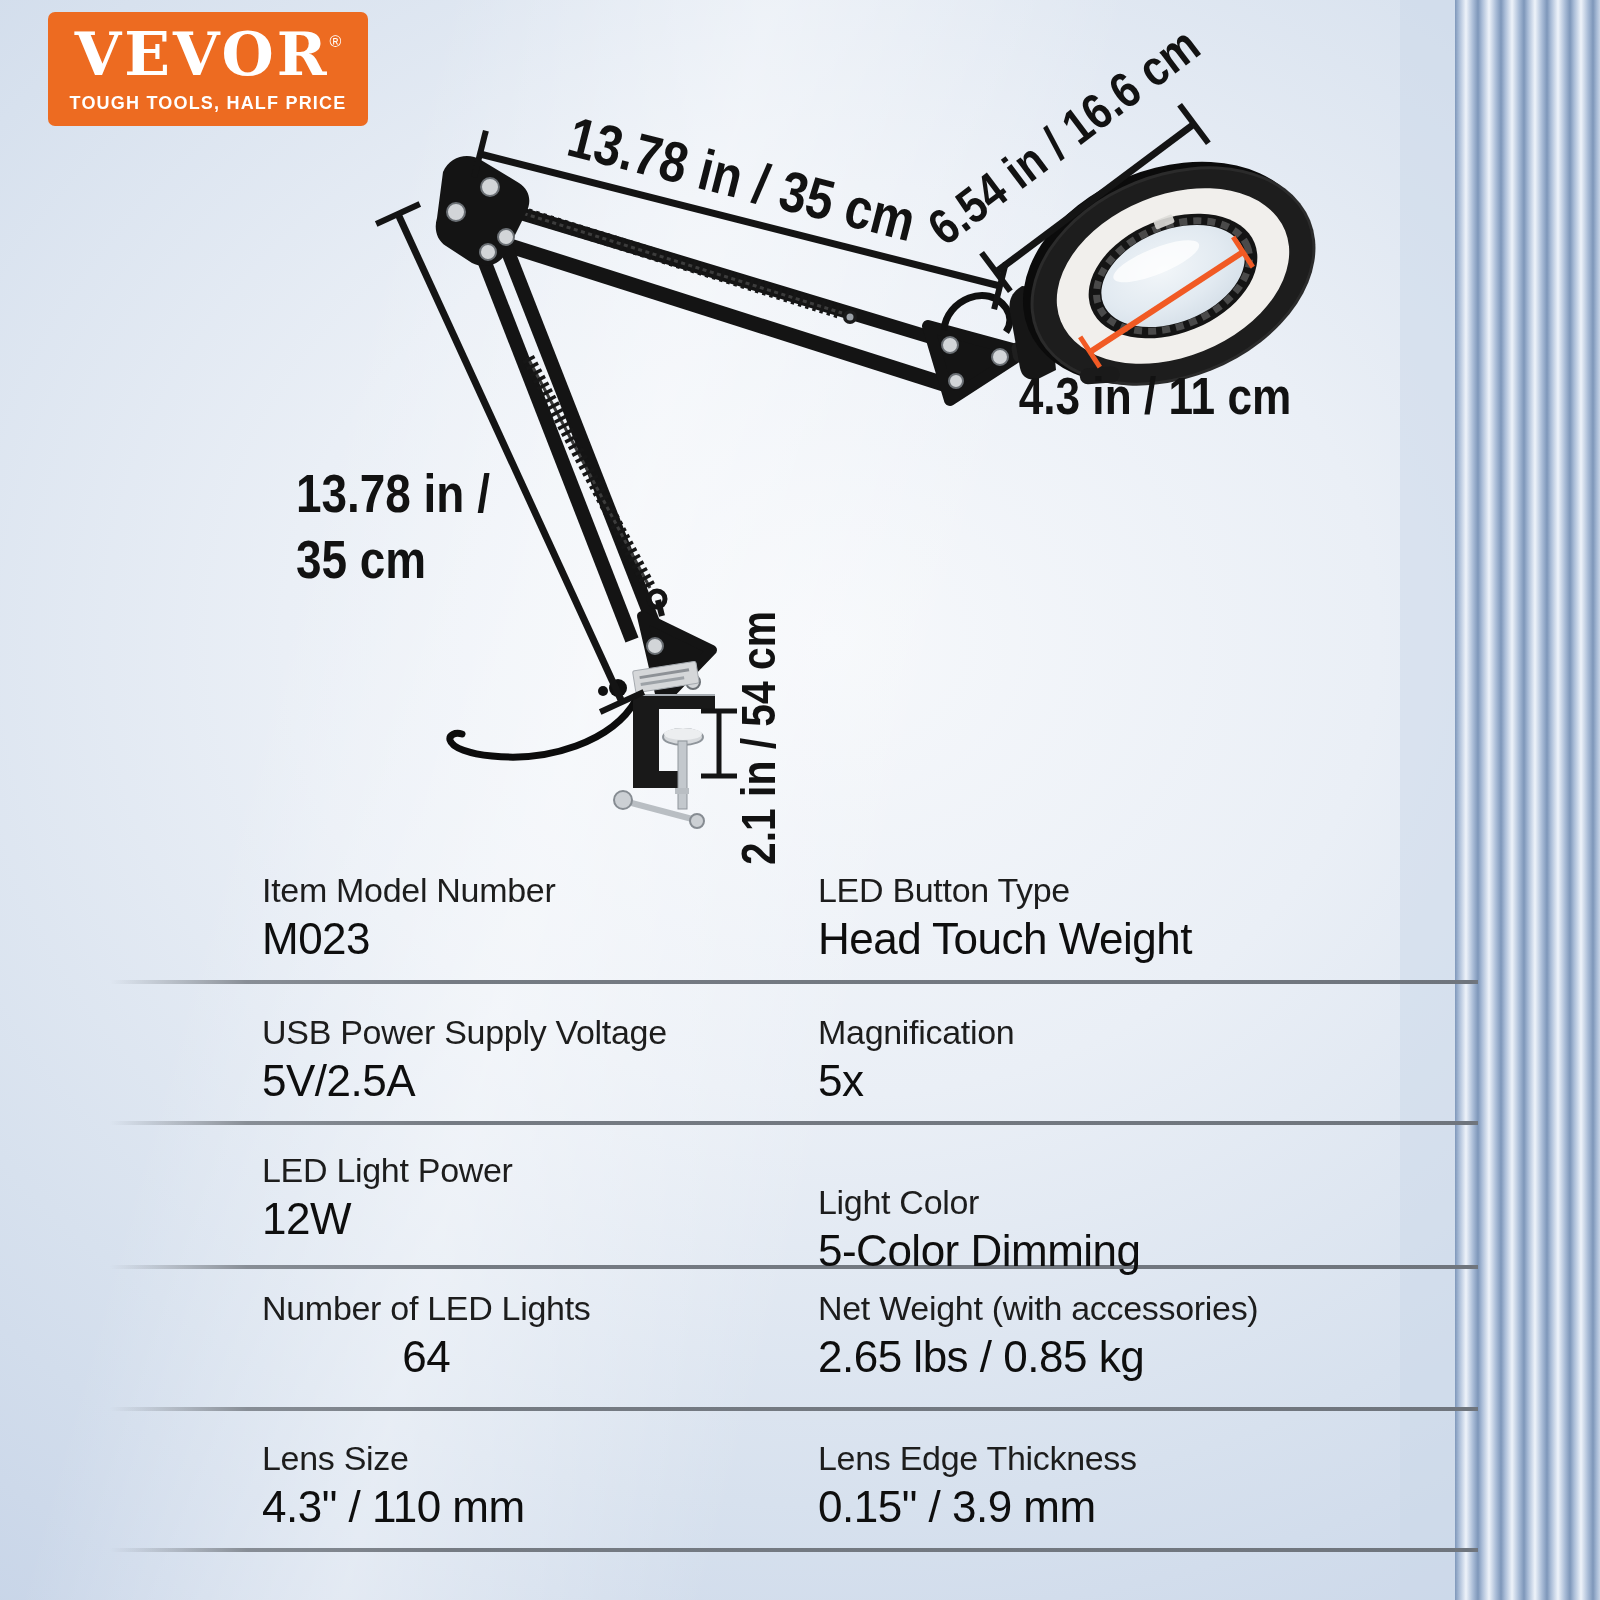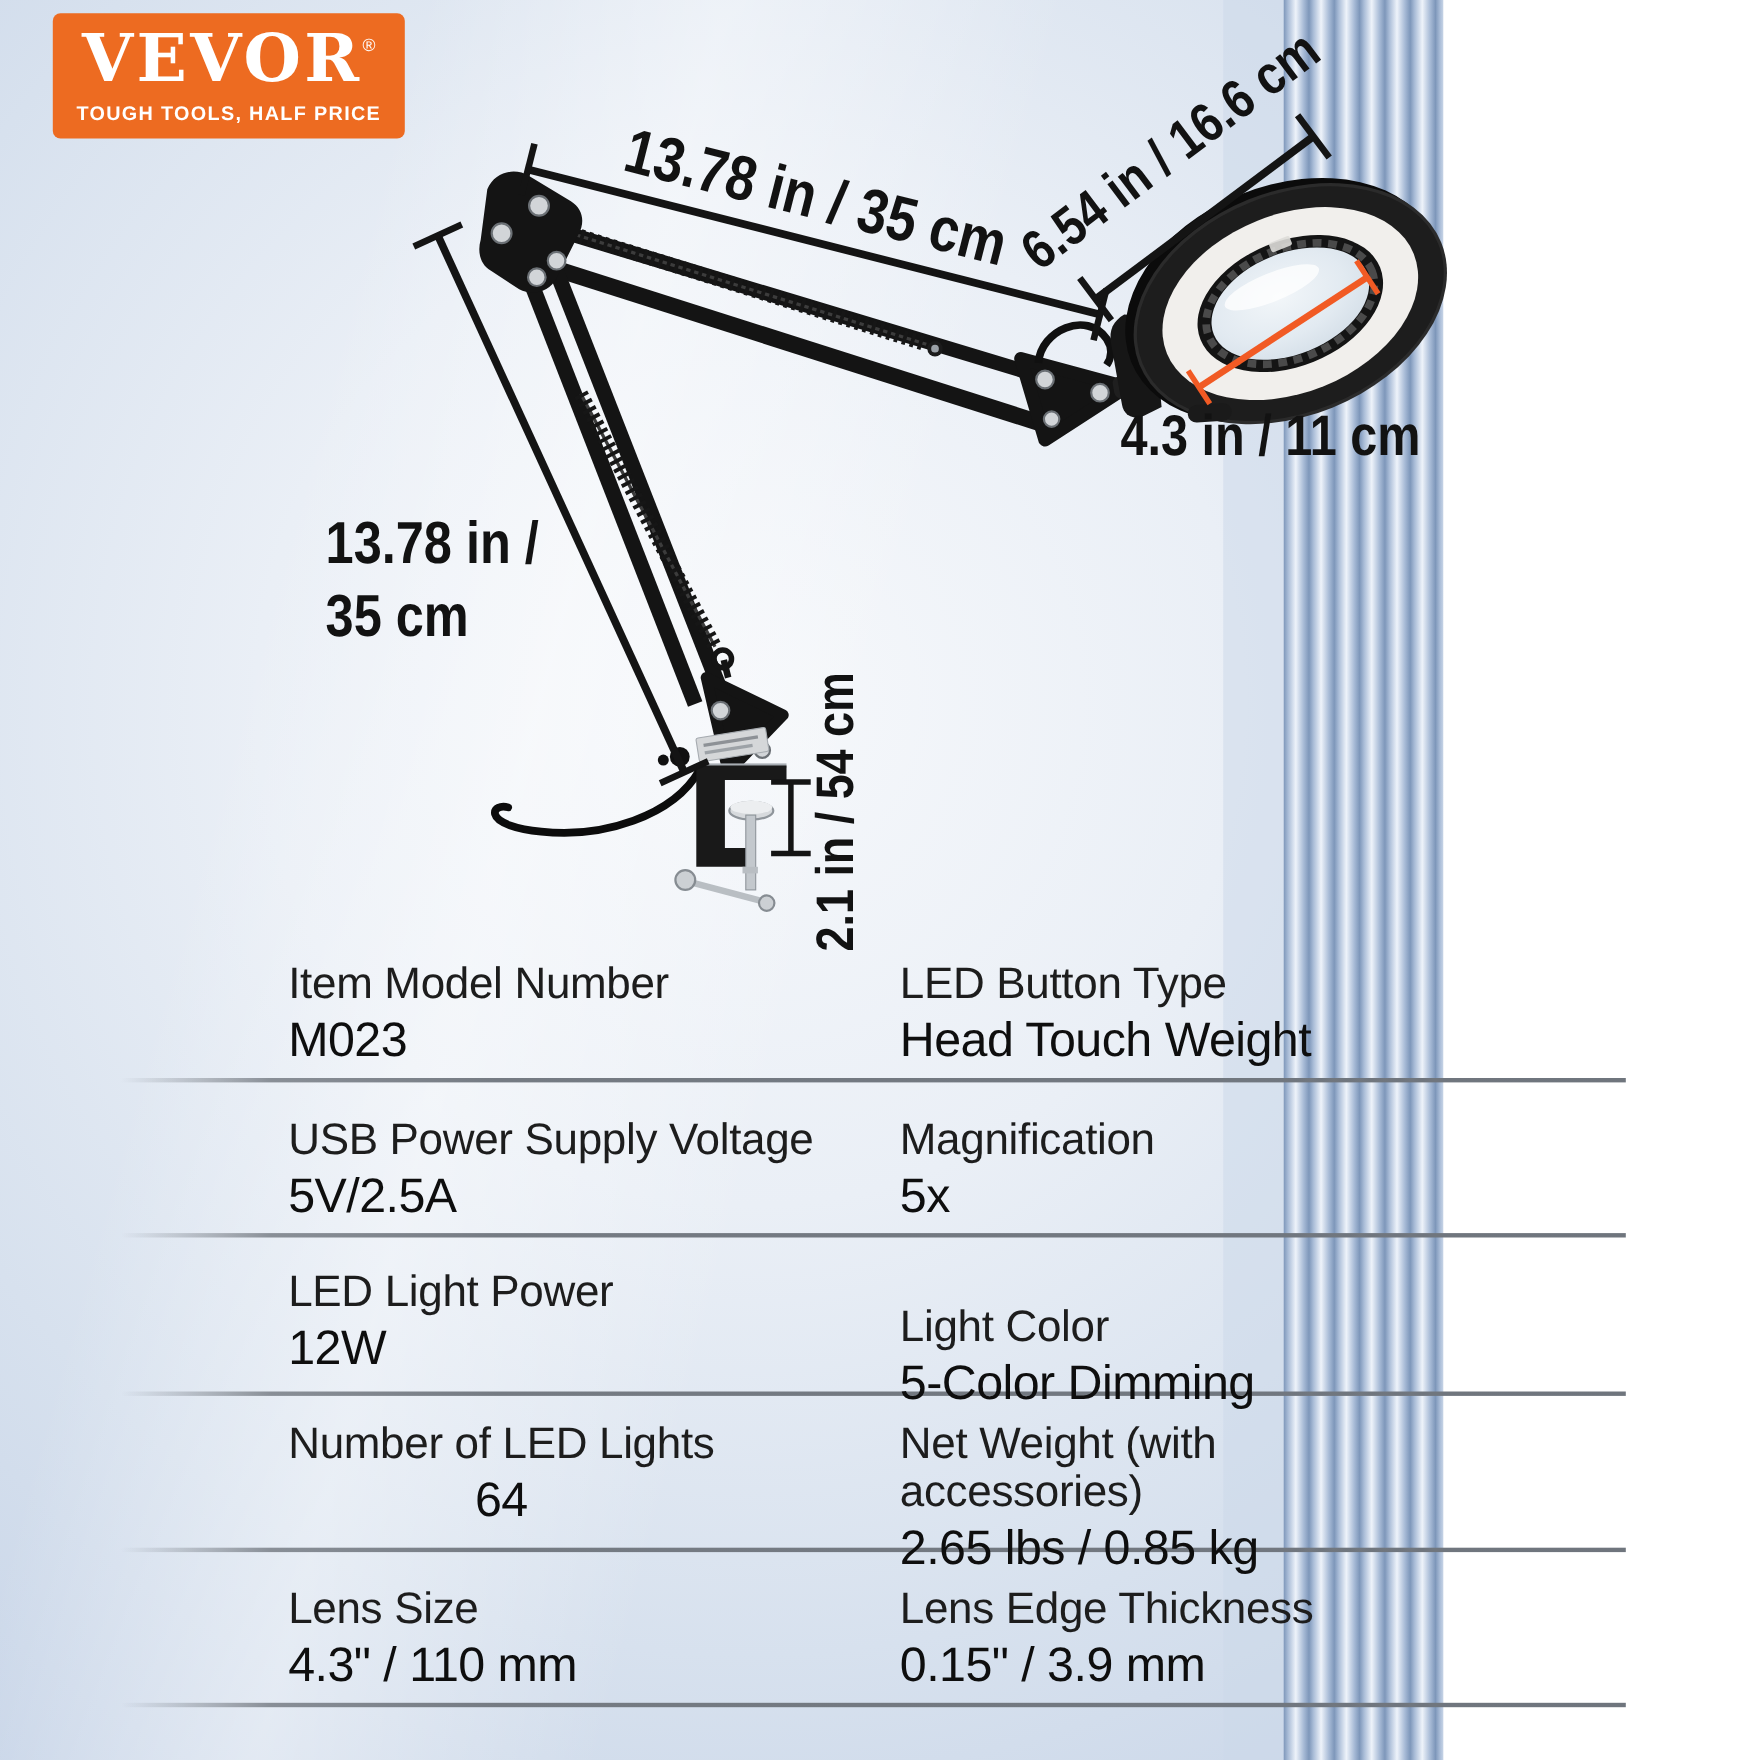--- a/index.html
+++ b/index.html
@@ -1,34 +1,34 @@
 <!DOCTYPE html>
 <html><head>
 <meta charset="utf-8">
 <style>
   html,body{margin:0;padding:0;}
   body{width:1600px;height:1600px;overflow:hidden;font-family:"Liberation Sans",sans-serif;}
-  #stage{position:relative;width:1312px;height:1600px;
+  #stage{position:relative;width:1600px;height:1600px;
     background:
       linear-gradient(105deg, rgba(255,255,255,0) 22%, rgba(255,255,255,.42) 38%, rgba(255,255,255,0) 56%),
       radial-gradient(90% 75% at 52% 40%, #f6f8fb 0%, #eaeff6 38%, #d7e1ee 72%, #c8d5e8 100%);
   }
   
   .flutes{position:absolute;top:0;right:0;width:145px;height:1600px;
     background:repeating-linear-gradient(to right,#7e97ba 0px,#a9bcd7 4px,#eef3fa 11px,#a9bcd7 18px,#7e97ba 23px);}
   .flute-edge{position:absolute;top:0;right:145px;width:55px;height:1600px;background:#ccd8e9;opacity:.55;}
   
   .logo{position:absolute;left:48px;top:12px;width:320px;height:114px;background:#ED6B21;border-radius:7px;
     display:flex;flex-direction:column;align-items:center;justify-content:center;color:#fff;}
   .logo .brand{font-family:"DejaVu Serif",serif;font-weight:bold;font-size:60px;letter-spacing:3px;line-height:1;transform:scaleY(1.05);}
   .logo .reg{font-size:16px;vertical-align:28px;font-family:"Liberation Sans",sans-serif;letter-spacing:0;}
   .logo .tagline{font-size:18px;font-weight:bold;letter-spacing:1.2px;margin-top:9px;}
   
   .spec-cell{position:absolute;color:#1c1c1c;}
-  .spec-label{font-size:40px;letter-spacing:-0.3px;color:#1d1d1d;line-height:1.1;}
+  .spec-label{font-size:34px;letter-spacing:-0.3px;color:#1d1d1d;line-height:1.1;}
   .spec-value{font-size:44px;font-weight:normal;letter-spacing:-0.5px;color:#0e0e0e;margin-top:7px;line-height:1.05;}
   .divider{position:absolute;left:110px;width:1368px;height:4px;
     background:linear-gradient(to right, rgba(120,126,134,0) 0%, rgba(120,126,134,.85) 10%, #757b83 25%, #6f757d 100%);}
   
   svg text.dim{font-family:"Liberation Sans",sans-serif;font-weight:bold;fill:#121212;}
 </style>
 </head>
 <body>
 
 <div id="stage">

